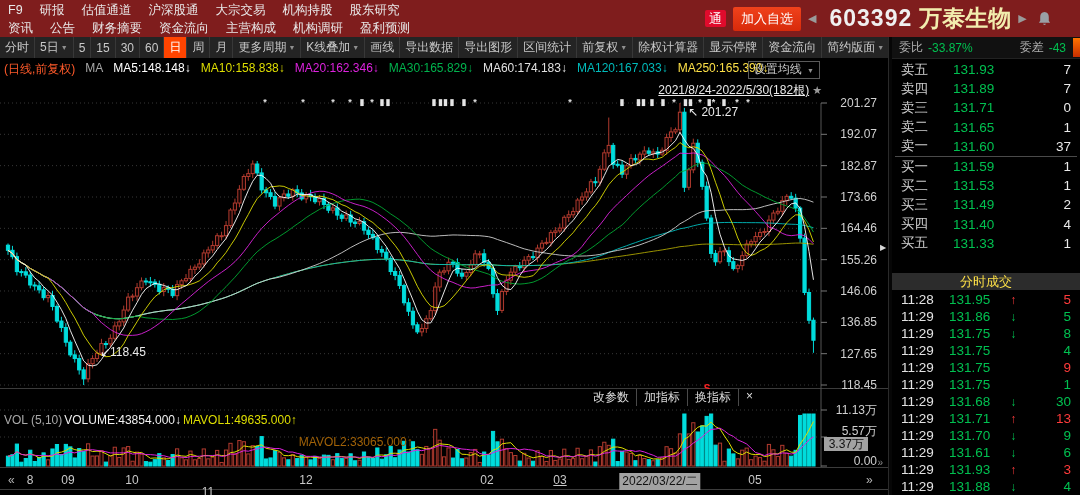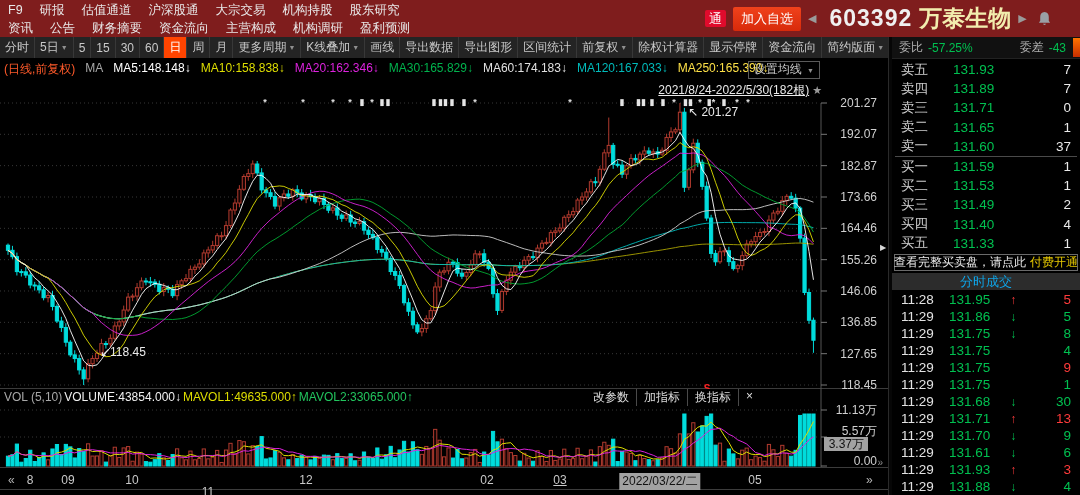--- a/index.html
+++ b/index.html
@@ -53,21 +53,21 @@
   .wspace{flex:1;}
   .wbar{position:absolute;right:0;top:1px;width:7px;height:19px;background:linear-gradient(#ff7300,#c72e00);}
   .book{position:absolute;top:23px;left:0;right:0;}
   .brow{display:grid;grid-template-columns:40px 1fr 46px;padding:0 9px;height:19.2px;align-items:center;font-size:13.5px;}
   .blabel{color:#cfcfcf;}
   .bprice{color:#00c050;padding-left:12px;}
   .bqty{color:#eaeaea;text-align:right;}
   .bsep{border-top:1px solid #4a4a4a;margin:0 3px;}
   .banner{position:absolute;top:217px;left:2px;right:2px;height:15px;border:1px solid #6a6a6a;display:flex;align-items:center;justify-content:center;font-size:12px;color:#eaeaea;gap:4px;white-space:nowrap;}
   .pay{color:#e6c800;cursor:pointer;}
-  .tapehdr{position:absolute;top:236px;left:0;right:0;height:17px;background:#2c2c2c;display:flex;align-items:center;justify-content:center;font-size:13px;color:#0ea5e9;}
+  .tapehdr{position:absolute;top:236px;left:0;right:0;height:17px;background:#2c2c2c;display:flex;align-items:center;justify-content:center;font-size:13px;color:#fde047;}
   .ticks{position:absolute;top:254px;left:0;right:0;bottom:0;overflow:hidden;}
   .trow{display:grid;grid-template-columns:44px 1fr 36px;padding:0 9px;height:17px;align-items:center;font-size:13.5px;}
   .ttime{color:#e2e2e2;}
   .tprice{color:#00c050;display:flex;gap:20px;padding-left:4px;align-items:flex-end;}
   .tqty{text-align:right;}
   .qr{color:#ff3b3b;} .qg{color:#00c050;}
   .au{color:#ff3b3b;font-size:12px;} .ad{color:#00c050;font-size:12px;}
 </style>
 </head>
 <body>
@@ -824,21 +824,21 @@
       <text x="737" y="47" text-anchor="middle" fill="#e5e5e5" font-size="9" font-weight="bold">*</text>
       <text x="748" y="47" text-anchor="middle" fill="#e5e5e5" font-size="9" font-weight="bold">*</text>
       <text x="688" y="58" fill="#eaeaea" font-size="12">↖ 201.27</text>
       <text x="100" y="298" fill="#eaeaea" font-size="12">↙118.45</text>
       <text x="707" y="334" text-anchor="middle" fill="#ff2222" font-size="10" font-weight="bold">S</text>
     </svg>
   <div class="volrow" id="volrow">
       <span class="malbl">VOL (5,10)</span>
       <span style="color: rgb(240, 240, 240);">VOLUME:43854.000↓</span>
       <span style="color: rgb(222, 222, 0);">MAVOL1:49635.000↑</span>
-      <span style="color: #22c55e;">MAVOL2:33065.000↑</span>
+      <span style="color: #a16207; margin-top: 45px;">MAVOL2:33065.000↑</span>
     </div>
   <div class="volbtns" id="volbtns">
       <span class="vbtn">改参数</span>
       <span class="vbtn">加指标</span>
       <span class="vbtn">换指标</span>
       <span class="vbtn">×</span>
     </div>
   <div class="xaxis" id="xaxis">
       <span class="xarrow" style="left: 8px;">«</span>
       <span class="xlab" style="left: 30px;">8</span>
@@ -855,21 +855,21 @@
     </div>
   <div class="expander">»</div>
 </div>
 
 <div class="split"></div>
 <div class="splitarrow">▶</div>
 
 <div class="right">
   <div class="weibi">
     <span class="wlabel">委比</span>
-    <span class="wval">-57.25%</span>
+    <span class="wval">-33.87%</span>
     <span class="wspace"></span>
     <span class="wlabel">委差</span>
     <span class="wval">-43</span>
     <span class="wbar"></span>
   </div>
   <div class="book" id="book">
       <div class="brow">
         <span class="blabel">卖五</span>
         <span class="bprice">131.93</span>
         <span class="bqty">7</span>
@@ -914,24 +914,20 @@
         <span class="blabel">买四</span>
         <span class="bprice">131.40</span>
         <span class="bqty">4</span>
       </div>
       <div class="brow">
         <span class="blabel">买五</span>
         <span class="bprice">131.33</span>
         <span class="bqty">1</span>
       </div>
     </div>
-  <div class="banner">
-    <span>查看完整买卖盘，请点此</span>
-    <span class="pay">付费开通</span>
-  </div>
   <div class="tapehdr">分时成交</div>
   <div class="ticks" id="ticks">
       <div class="trow">
         <span class="ttime">11:28</span>
         <span class="tprice">
           <span>131.95</span>
           <span class="au">↑</span>
         </span>
         <span class="tqty qr">5</span>
       </div>

